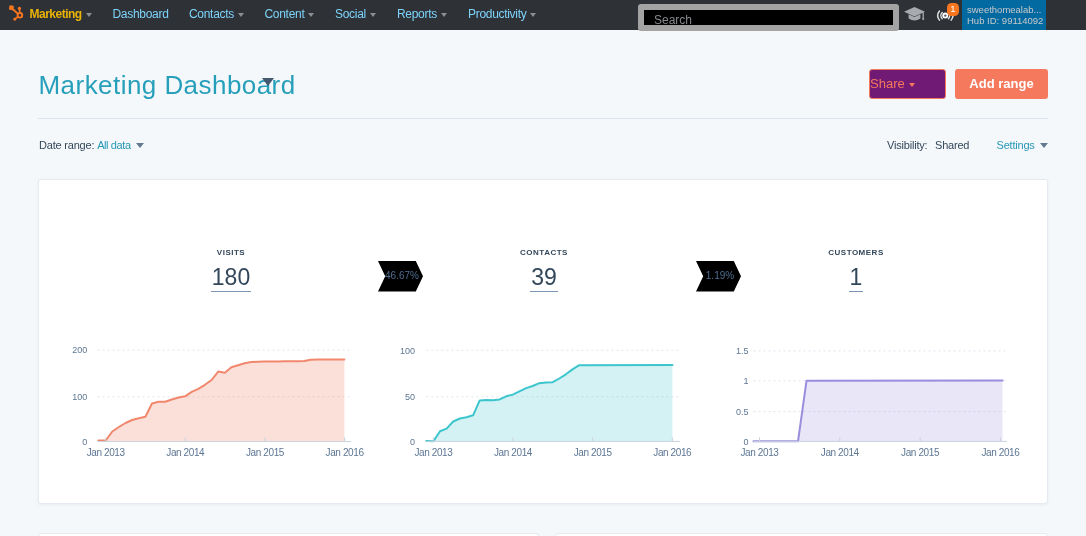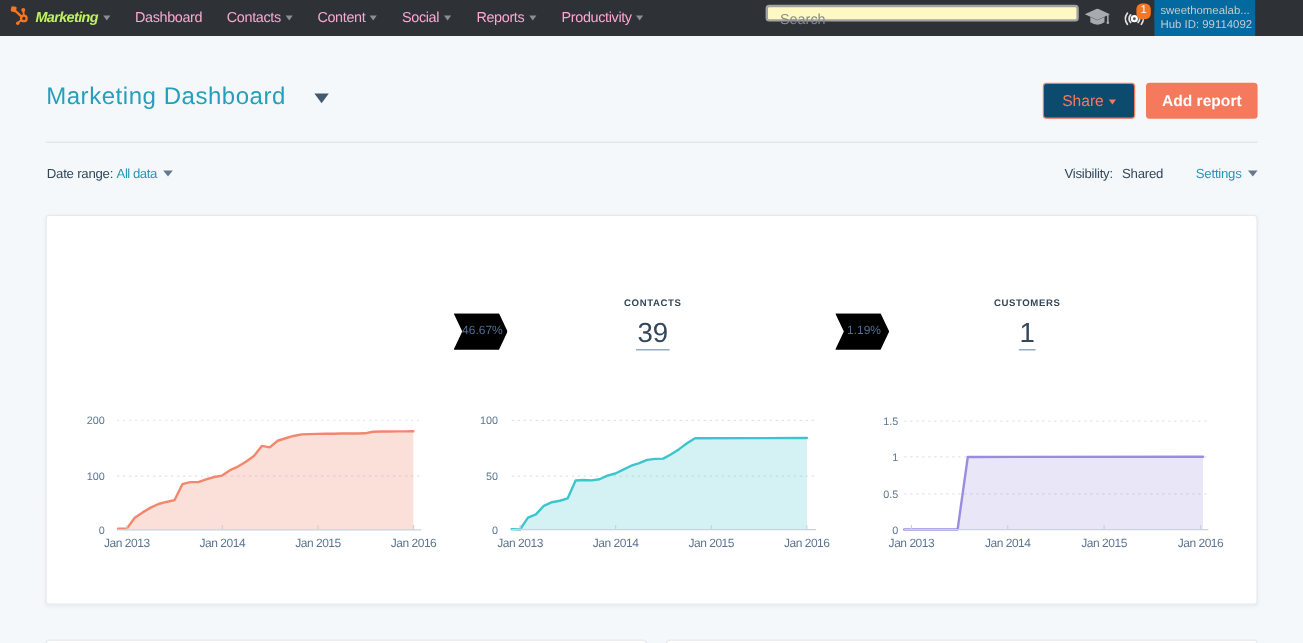--- a/index.html
+++ b/index.html
@@ -1,32 +1,32 @@
 <!DOCTYPE html>
 <html><head><meta charset="utf-8">
 <style>
 * { margin:0; padding:0; box-sizing:border-box; }
 html,body { width:1086px; height:536px; background:#f5f8fa; font-family:"Liberation Sans",sans-serif; overflow:hidden; position:relative; }
 .nav { position:absolute; left:0; top:0; width:1086px; height:30px; background:#2e3135; }
-.nav .item { position:absolute; top:0; height:30px; line-height:29px; font-size:12px; letter-spacing:-0.3px; color:#f9a8d4; white-space:nowrap; }
-.nav .brand { color:#bef264; font-weight:700; letter-spacing:-0.5px;font-style:italic; }
+.nav .item { position:absolute; top:0; height:30px; line-height:29px; font-size:12px; letter-spacing:-0.3px; color:#7dd3fc; white-space:nowrap; }
+.nav .brand { color:#eab308; font-weight:700; letter-spacing:-0.5px; }
 .caret { display:inline-block; width:0; height:0; border-left:3.5px solid transparent; border-right:3.5px solid transparent; border-top:4.5px solid #8a8f94; vertical-align:middle; margin-left:4px; }
 .logo { position:absolute; left:8px; top:2px; }
-.search { position:absolute; left:638px; top:4px; width:261px; height:14px; background:#fef9c3; border:2px solid #a3a3a3; border-radius:3px; color:#85898e; font-size:12px; line-height:20px; padding-left:10px; }
+.search { position:absolute; left:638px; top:4px; width:261px; height:27px; background:#000000; border:6px solid #a3a3a3; border-radius:3px; color:#85898e; font-size:12px; line-height:20px; padding-left:10px; }
 .gradcap { position:absolute; left:903.5px; top:7px; }
 .notif { position:absolute; left:934px; top:5px; }
 .badge1 { position:absolute; left:947px; top:2.5px; width:12px; height:13px; border-radius:4.5px; background:#f8761f; color:#fff; font-size:9.5px; line-height:12px; text-align:center; }
 .avatar { position:absolute; left:962px; top:3px; width:21.5px; height:21.5px; border-radius:50%; background:#595d61; overflow:hidden; }
 .avatar .head { position:absolute; left:6.4px; top:3.6px; width:8.7px; height:10px; border-radius:50%; background:#75797d; }
 .avatar .body { position:absolute; left:1.2px; top:14px; width:19px; height:13px; border-radius:48% 48% 0 0; background:#75797d; }
 .navcaret2 { position:absolute; left:990px; top:13.5px; }
 .userbox { position:absolute; left:962px; top:0; width:84px; height:30px; background:#0369a1; color:#c7c9cb; font-size:9.5px; padding:4px 0 0 5px; line-height:11px; }
-.h1 { position:absolute; left:38.5px; top:69.5px; font-size:20px; font-weight:400; color:#269fbb; letter-spacing:0.45px; }
+.h1 { position:absolute; left:38.5px; top:69.5px; font-size:26px; font-weight:400; color:#269fbb; letter-spacing:0.45px; }
 .h1caret { position:absolute; left:262px; top:78px; width:0; height:0; border-left:6.5px solid transparent; border-right:6.5px solid transparent; border-top:8px solid #44596e; }
-.btn-share { position:absolute; left:869px; top:69px; width:77px; height:29.5px; background:#0c4a6e; border:1px solid #f5795c; border-radius:3px; color:#f5795c; font-size:13px; line-height:27px; text-align:center; }
+.btn-share { position:absolute; left:869px; top:69px; width:77px; height:29.5px; background:#701a75; border:1px solid #f5795c; border-radius:3px; color:#f5795c; font-size:13px; line-height:27px; }
 .btn-share .caret { border-top-color:#f5795c; border-left-width:3.5px; border-right-width:3.5px; border-top-width:4.5px; margin-left:4px; }
 .btn-add { position:absolute; left:955px; top:69px; width:93px; height:29.5px; background:#f5795c; border-radius:3px; color:#fff; font-size:13px; font-weight:700; line-height:29px; text-align:center; }
 .toolbar { position:absolute; top:138.5px; font-size:11px; color:#33475b; letter-spacing:-0.2px; }
 .teal { color:#2697b5; }
 .tcaret { display:inline-block; width:0; height:0; border-left:4px solid transparent; border-right:4px solid transparent; border-top:5px solid #64798f; vertical-align:middle; margin-left:5px; }
 .card { position:absolute; left:38px; top:179px; width:1010px; height:325px; background:#fff; border:1px solid #e5eaf0; border-radius:3px; box-shadow:0 1px 3px rgba(45,62,80,0.06); }
 .cardtitle { position:absolute; left:17px; top:17.5px; font-size:18px; color:#506e90; letter-spacing:0.55px; }
 .metric { position:absolute; top:67.5px; width:200px; text-align:center; color:#33475b; }
 .metric .lab { font-size:8px; font-weight:700; letter-spacing:0.5px; }
 .metric .num { display:inline-block; font-size:23px; line-height:23px; margin-top:9px; padding:0 1px 2px 1px; border-bottom:1px solid #7c98b6; }
@@ -75,26 +75,27 @@
       <div class="head"></div>
       <div class="body"></div>
     </div>
 <span class="caret navcaret2" style="border-top-color:#9aa0a6"></span>
 <div class="userbox">sweethomealab...<br>Hub ID: 99114092</div>
 </div>
 <div style="position:absolute; left:38px; top:117.5px; width:1010px; height:1.5px; background:#dde3ea"></div>
 <div class="h1">Marketing Dashboard</div>
 <div class="h1caret"></div>
 <div class="btn-share">Share<span class="caret"></span></div>
-<div class="btn-add">Add report</div>
+<div class="btn-add">Add range</div>
 <div class="toolbar" style="left:39px">Date range:&nbsp;<span class="teal" style="letter-spacing:-0.4px">All data</span><span class="tcaret"></span></div>
 <div class="toolbar" style="left:887px">Visibility:</div>
 <div class="toolbar" style="left:935px">Shared</div>
 <div class="toolbar" style="left:996.5px"><span class="teal">Settings</span><span class="tcaret"></span></div>
 <div class="card">
+<div class="metric" style="left:92px"><div class="lab">VISITS</div><span class="num">180</span></div>
 <div class="metric" style="left:405px"><div class="lab">CONTACTS</div><span class="num">39</span></div>
 <div class="metric" style="left:717px"><div class="lab">CUSTOMERS</div><span class="num">1</span></div>
 <div class="chev" style="left:339px">46.67%</div>
 <div class="chev" style="left:657px">1.19%</div>
 <svg class="charts" width="1010" height="130" viewBox="0 0 1010 130">
 <line x1="58.5" y1="9.2" x2="312.0" y2="9.2" stroke="#dfe5ed" stroke-width="1" stroke-dasharray="2,3"></line>
 <line x1="58.5" y1="55.8" x2="312.0" y2="55.8" stroke="#dfe5ed" stroke-width="1" stroke-dasharray="2,3"></line>
 <line x1="387.4" y1="9.3" x2="641.0" y2="9.3" stroke="#dfe5ed" stroke-width="1" stroke-dasharray="2,3"></line>
 <line x1="387.4" y1="55.8" x2="641.0" y2="55.8" stroke="#dfe5ed" stroke-width="1" stroke-dasharray="2,3"></line>
 <line x1="714.5" y1="9.9" x2="968.0" y2="9.9" stroke="#dfe5ed" stroke-width="1" stroke-dasharray="2,3"></line>

